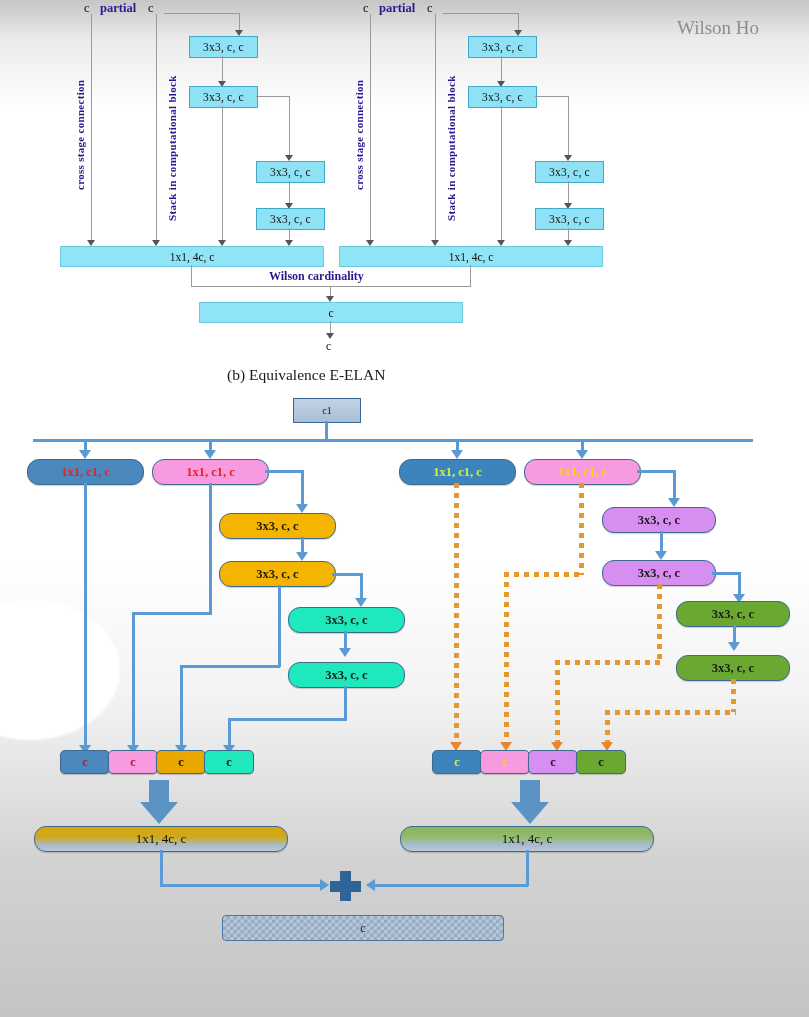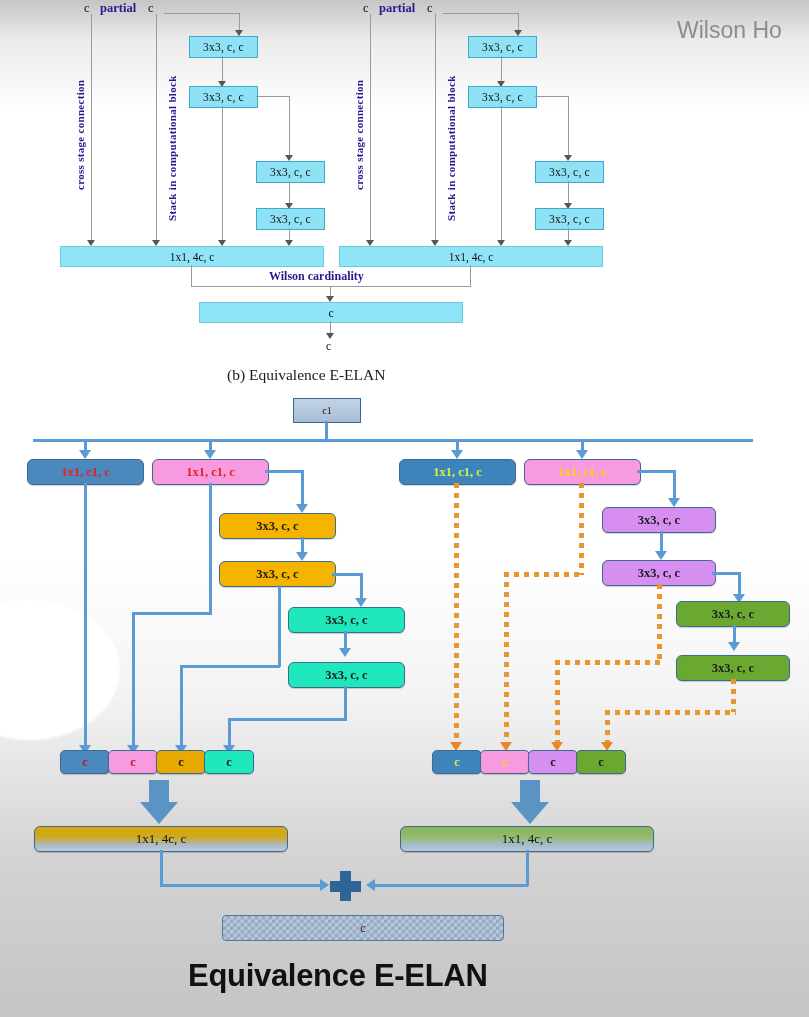--- a/index.html
+++ b/index.html
@@ -44,26 +44,26 @@
     justify-content:center;
   }
   .vlabel{
     position:absolute;color:#261a8f;font-weight:bold;font-size:11px;
     writing-mode:vertical-rl;transform:rotate(180deg);
     white-space:nowrap;letter-spacing:.3px;
   }
   .toplabel{position:absolute;font-size:12.5px;color:#111;white-space:nowrap;}
   .mergelbl{position:absolute;color:#261a8f;font-weight:bold;font-size:12px;white-space:nowrap;}
   .caption{position:absolute;font-size:15.5px;color:#1a1a1a;white-space:nowrap;}
-  .watermark{position:absolute;font-family:Liberation Sans, sans-serif;
-    font-size:23px;color:#8d8d8d;white-space:nowrap;}
+  .watermark{position:absolute;font-family:Liberation Serif, serif;
+    font-size:19px;color:#8d8d8d;white-space:nowrap;}
 
   
   .rbox{
-    position:absolute;border:1.6px solid #3d6a8f;border-radius:6px;
+    position:absolute;border:1.6px solid #3d6a8f;border-radius:12px;
     display:flex;align-items:center;justify-content:center;
     font-size:12.5px;font-weight:bold;white-space:nowrap;
     box-shadow:0 1px 1px rgba(0,0,0,.18);
   }
   .c1box{
     position:absolute;background:linear-gradient(to bottom,#c3d3e6,#a8bed6);
     border:1.5px solid #3a6594;display:flex;align-items:center;
     justify-content:center;font-size:10px;color:#111;
   }
   .cbox{
@@ -345,14 +345,13 @@
     <div class="bline bv" style="left:526px;top:850px;height:36px;"></div>
     <div class="bline bh" style="left:374px;top:884px;width:154px;"></div>
     <div class="barrowL" style="left:366px;top:879px;"></div>
 
     <div class="plusv" style="left:340px;top:871px;width:11px;height:30px;"></div>
     <div class="plusv" style="left:330px;top:881px;width:31px;height:11px;"></div>
 
     <div class="hatch" style="left:222px;top:915px;width:280px;height:24px;">c</div>
   </div>
 
-  <div class="bigtitle" style="left:188px;top:958px;">Equivalence E-ELAN</div>
 </div>
 
 </body></html>

